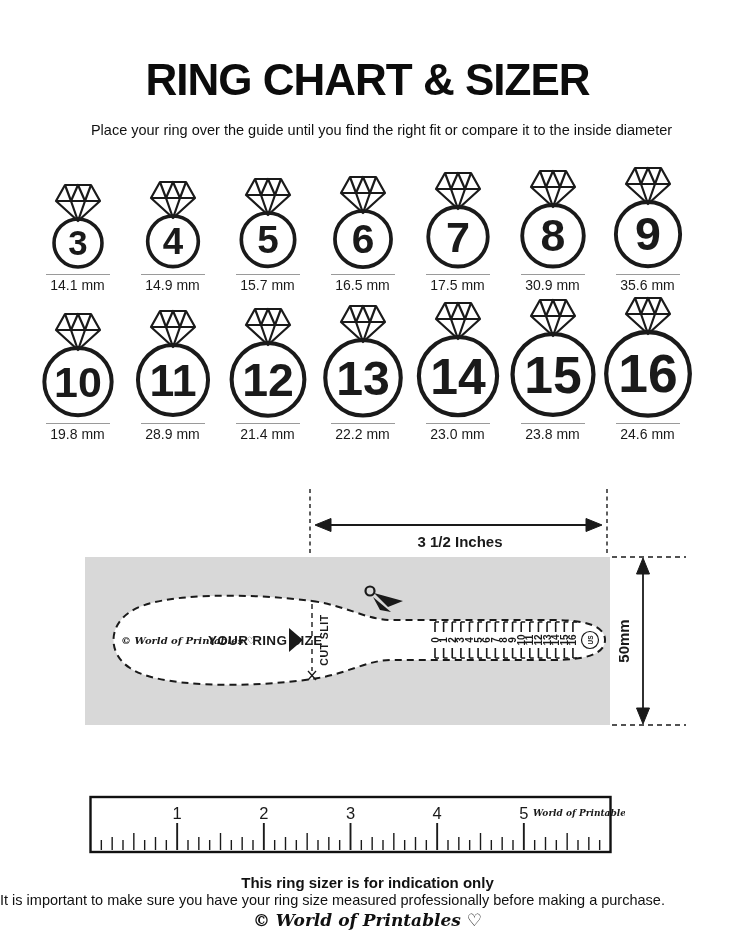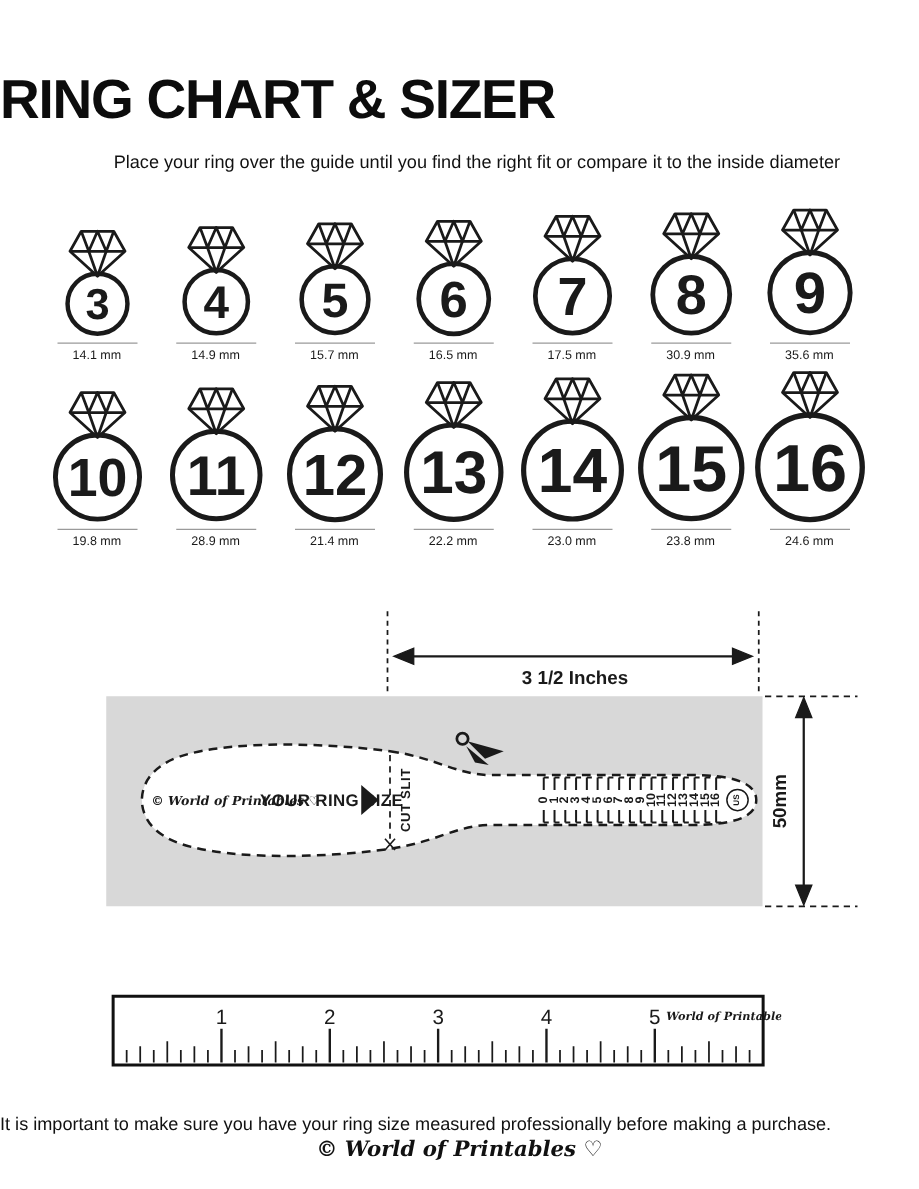--- a/index.html
+++ b/index.html
@@ -1,32 +1,32 @@
 <!DOCTYPE html>
 <html><head>
 <meta charset="utf-8">
 <style>
   html,body{margin:0;padding:0;background:#fff;}
   .page{position:relative;width:735px;height:951px;background:#fff;overflow:hidden;
         font-family:"Liberation Sans",sans-serif;color:#111;}
-  .page-title{position:absolute;top:26px;left:0;width:735px;text-align:left;
+  .page-title{position:absolute;top:26px;left:0;width:735px;text-align:center;
         font-size:44px;font-weight:800;letter-spacing:-1px;color:#0c0c0c;}
   .intro-heading{position:absolute;top:104px;left:0;width:735px;text-align:center;
         font-size:13.5px;font-weight:bold;}
   .intro-body{position:absolute;top:122px;left:0;width:735px;text-align:center;
         font-size:14.5px;margin-left:14px;}
   .ring-row{position:absolute;left:30px;width:665px;display:flex;}
   .ring-row-1{top:162px;}
   .ring-row-2{top:291px;}
   .ring-cell{width:95px;display:flex;flex-direction:column;align-items:center;
         justify-content:flex-end;}
   .ring-row-1 .ring-cell{height:130px;}
   .ring-row-2 .ring-cell{height:150px;}
   .ring-underline{width:64px;border-top:1.5px solid #9a9a9a;margin:3px 0 3px 0;}
-  .ring-mm{font-size:10px;color:#1a1a1a;height:14px;line-height:14px;}
+  .ring-mm{font-size:14px;color:#1a1a1a;height:14px;line-height:14px;}
   .note-line{position:absolute;top:736px;left:87px;width:560px;font-size:14.5px;color:#1a1a1a;}
   .note-line b{font-weight:bold;}
   .footer-heading{position:absolute;top:874px;left:0;width:735px;text-align:center;
         font-size:15px;font-weight:bold;}
   .footer-body{position:absolute;top:892px;left:0;width:735px;text-align:left;
         font-size:14.5px;}
   .footer-brand{position:absolute;top:910px;left:0;width:735px;text-align:center;
         font-family:"DejaVu Serif",serif;font-style:italic;font-weight:bold;font-size:17px;}
   svg text{font-family:"Liberation Sans",sans-serif;}
   svg .script{font-family:"DejaVu Serif",serif;font-style:italic;font-weight:bold;}
@@ -401,16 +401,17 @@
     <g id="ruler-numbers">
         <text x="177.16666666666669" y="819" text-anchor="middle" font-size="16.5" fill="#1a1a1a">1</text>
         <text x="263.83333333333337" y="819" text-anchor="middle" font-size="16.5" fill="#1a1a1a">2</text>
         <text x="350.5" y="819" text-anchor="middle" font-size="16.5" fill="#1a1a1a">3</text>
         <text x="437.1666666666667" y="819" text-anchor="middle" font-size="16.5" fill="#1a1a1a">4</text>
         <text x="523.8333333333334" y="819" text-anchor="middle" font-size="16.5" fill="#1a1a1a">5</text>
       </g>
     <text class="script" x="533" y="816" font-size="9" fill="#1a1a1a">World of Printables♡</text>
   </svg>
 
+  <div class="footer-heading">This ring sizer is for indication only</div>
   <div class="footer-body">It is important to make sure you have your ring size measured professionally before making a purchase.</div>
   <div class="footer-brand">© World of Printables ♡</div>
 
 </div>
 
 </body></html>

